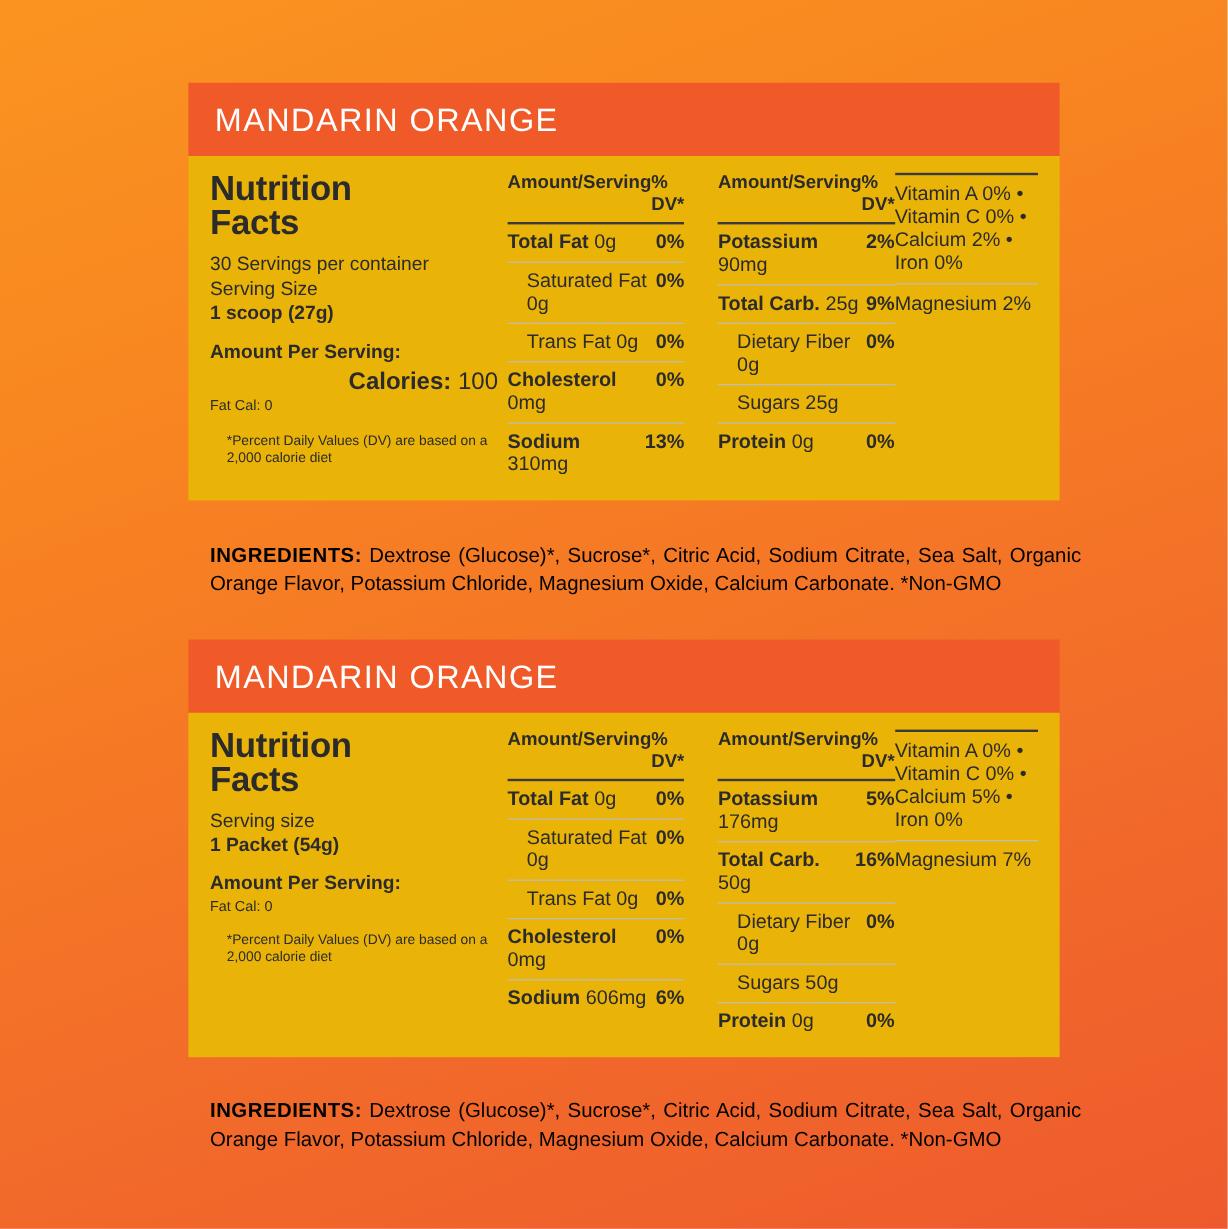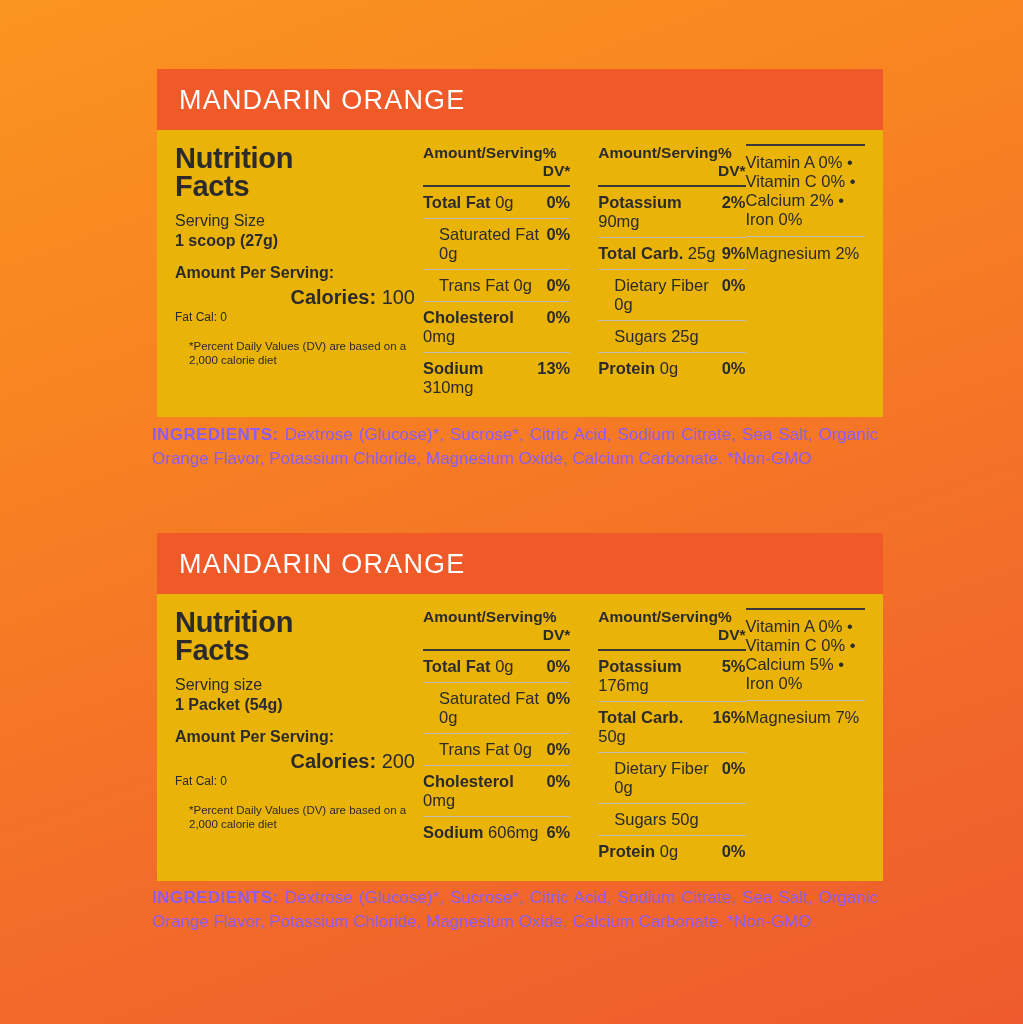--- a/index.html
+++ b/index.html
@@ -143,26 +143,27 @@
 
   .cols-wrap {
     display: flex;
     flex: 1;
     flex-direction: row;
   }
   .cols-top { display: flex; }
 
   .ingredients {
     position: absolute;
-    left: 152px;
+    left: 175px;
     width: 726px;
-    color: #8b5cf6;
+    color: #000000;
     font-size: 17px;
     line-height: 1.42;
     text-align: justify;
+    margin-top: 28px;
   }
   #ingredients-1 { top: 423px; }
   #ingredients-2 { top: 886px; }
   .ing-title {
     font-weight: bold;
     letter-spacing: 0.4px;
   }
 </style>
 </head>
 <body>
@@ -173,20 +174,21 @@
     <div class="label-header">
       <div class="flavor">MANDARIN ORANGE</div>
     </div>
     <div class="label-body">
 
       <div class="col-left">
         <div class="nf-title">
           <span>Nutrition</span>
           <span class="l2">Facts</span>
         </div>
+        <div class="servings-line">30 Servings per container</div>
         <div class="serving-size">Serving Size</div>
         <div class="serving-amt">1 scoop (27g)</div>
         <div class="aps">Amount Per Serving:</div>
         <div class="cal-line">
           <span class="bold">Calories:</span>
           <span>100</span>
         </div>
         <div class="fatcal-line">
           <span>Fat Cal:</span>
           <span>0</span>
@@ -284,24 +286,20 @@
     <div class="label-body">
 
       <div class="col-left">
         <div class="nf-title">
           <span>Nutrition</span>
           <span class="l2">Facts</span>
         </div>
         <div class="serving-size">Serving size</div>
         <div class="serving-amt">1 Packet (54g)</div>
         <div class="aps">Amount Per Serving:</div>
-        <div class="cal-line">
-          <span class="bold">Calories:</span>
-          <span>200</span>
-        </div>
         <div class="fatcal-line">
           <span>Fat Cal:</span>
           <span>0</span>
         </div>
         <div class="footnote">*Percent Daily Values (DV) are based on a 2,000 calorie diet</div>
       </div>
 
       <div class="cols-wrap">
         <div class="cols-top">
 

